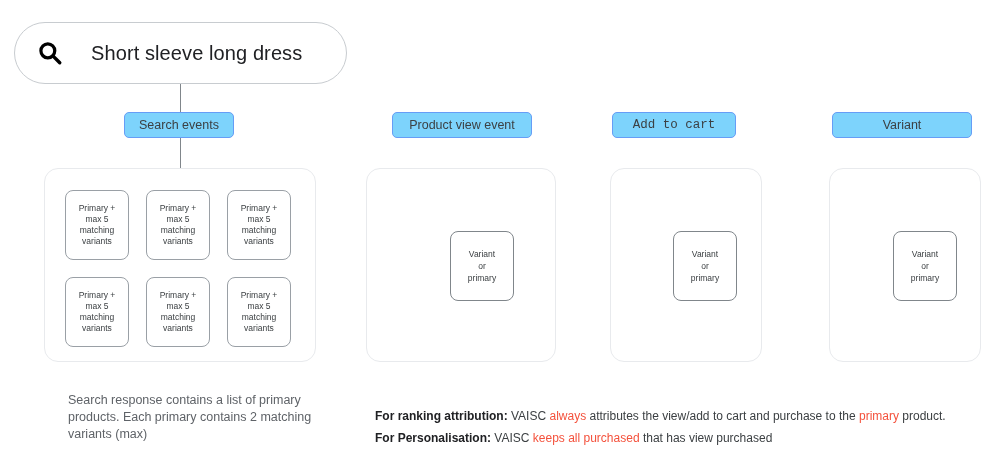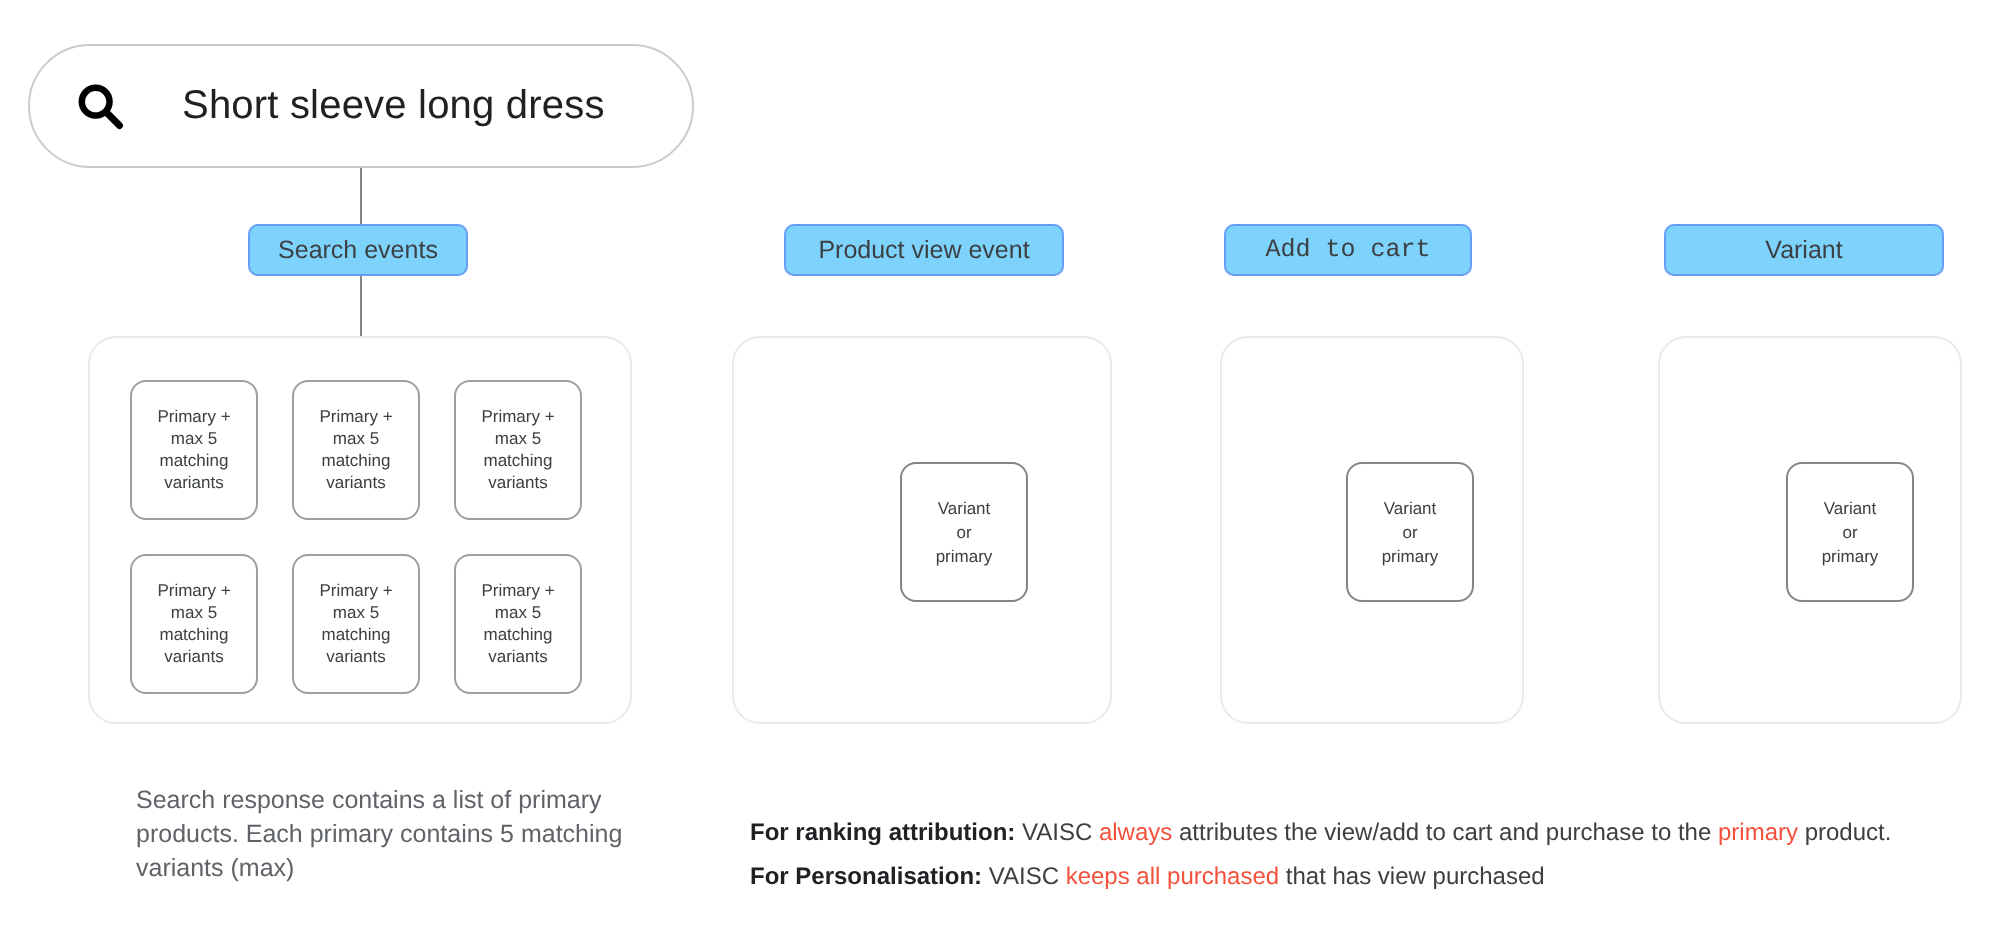--- a/index.html
+++ b/index.html
@@ -237,21 +237,21 @@
   <span style="white-space: pre-line;">Variant
 or
 primary</span>
 </div>
 <div class="variant-card vc-purchase">
   <span style="white-space: pre-line;">Variant
 or
 primary</span>
 </div>
 
-<div class="caption-left">Search response contains a list of primary products. Each primary contains 5 matching variants (max)</div>
+<div class="caption-left">Search response contains a list of primary products. Each primary contains 2 matching variants (max)</div>
 
 <div class="notes">
   <div class="note-line">
     <b>For ranking attribution:</b><span> VAISC </span><span class="hl">always</span><span> attributes the view/add to cart and purchase to the </span><span class="hl">primary</span><span> product.</span>
   </div>
   <div class="note-line">
     <b>For Personalisation:</b><span> VAISC </span><span class="hl">keeps all purchased</span><span> that has view purchased</span>
   </div>
 </div>
 

